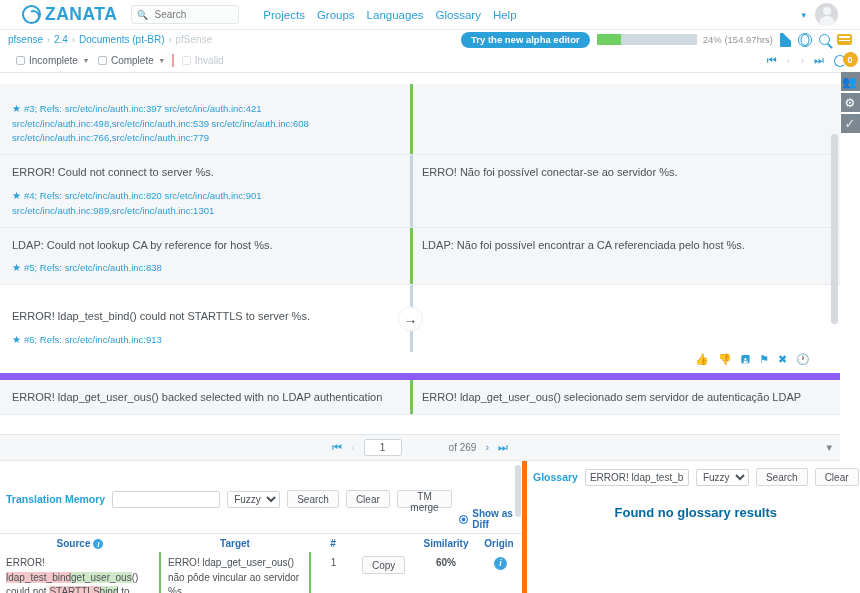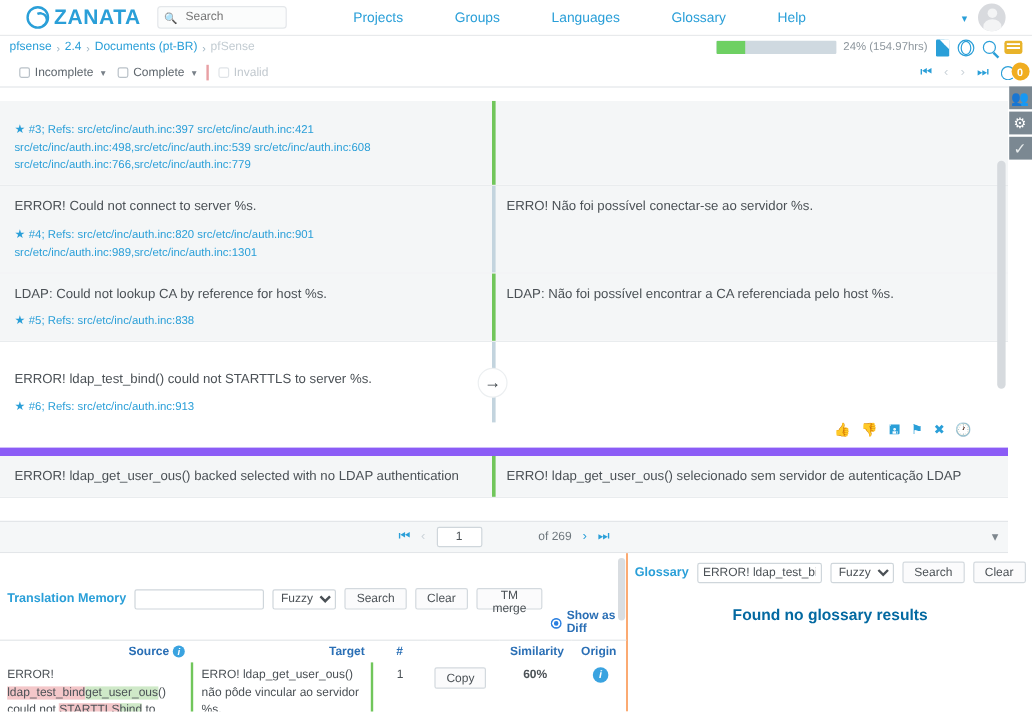--- a/index.html
+++ b/index.html
@@ -38,21 +38,21 @@
     width: 108px; height: 19px; border: 1px solid #e4e7ea; border-radius: 3px;
     background: #fbfcfc; display: flex; align-items: center; padding: 0 5px; gap: 4px;
   }
   .search-box .ico { color: #c2c9cf; font-size: 9px; }
   .search-box input {
     border: none; outline: none; background: transparent; width: 100%;
     font-size: 10px; color: #9aa3aa; font-family: "Liberation Sans", sans-serif;
   }
   .nav-links { display: flex; gap: 12px; margin-left: 24px; }
   .nav-links a {
-    color: #2a9fd8; text-decoration: none; font-size: 11.5px; margin-left: 31px;
+    color: #2a9fd8; text-decoration: none; font-size: 11.5px;
   }
   .topbar-right { margin-left: auto; display: flex; align-items: center; gap: 9px; }
   .chev { color: #2a9fd8; font-size: 9px; }
   .avatar {
     width: 23px; height: 23px; border-radius: 50%; background: #d8dade;
     position: relative; overflow: hidden; flex: none;
   }
   .avatar::before {
     content: ""; position: absolute; left: 50%; top: 4px; width: 8px; height: 8px;
     border-radius: 50%; background: #f3f4f5; transform: translateX(-50%);
@@ -219,21 +219,21 @@
   .oftext { font-size: 10px; color: #6e777d; margin-left: 38px; }
   .collapse-chev {
     position: absolute; right: 8px; color: #7e878e; font-size: 11px; cursor: pointer;
   }
 
   
   .panels {
     position: absolute; left: 0; right: 20px; bottom: 0; height: 132px;
     display: flex; background: #fff;
   }
-  .tm-panel { flex: 0 0 487px; border-right: 1px solid #f97316; position: relative; }
+  .tm-panel { flex: 0 0 487px; border-right: 5px solid #f97316; position: relative; }
   .gl-panel { flex: 1; position: relative; }
   .panel-head {
     display: flex; align-items: center; gap: 7px; padding: 7px 6px 3px;
   }
   .panel-title { color: #2a9fd8; font-size: 10.5px; font-weight: bold; white-space: nowrap; }
   .panel-input {
     height: 17px; border: 1px solid #cfd6db; border-radius: 2px; background: #fff;
     padding: 0 4px; font-size: 10px; color: #4b5156; outline: none;
     font-family: "Liberation Sans", sans-serif;
   }
@@ -255,21 +255,21 @@
   }
   .radio.on { background: #2a7fe0; border-color: #2a7fe0; box-shadow: inset 0 0 0 1.6px #fff; }
   .opt { display: flex; align-items: center; gap: 4px; }
   .opt span { font-size: 10px; color: #4b5156; margin-top: 40px; }
   .opt.accent span { color: #2a6fb5; font-weight: bold; }
   .hl-row { padding: 1px 6px 4px; }
   .hl-row .opt span { font-weight: bold; color: #4b5156; }
 
   .tmtable { width: 100%; border-collapse: collapse; table-layout: fixed; }
   .tmtable th {
-    text-align: right; font-size: 10px; color: #2a6fb5; font-weight: bold;
+    text-align: center; font-size: 10px; color: #2a6fb5; font-weight: bold;
     padding: 4px 6px 3px; border-top: 1px solid #e3e6e9;
   }
   .tmtable td {
     font-size: 10px; color: #4b5156; padding: 4px 6px; vertical-align: top; line-height: 1.45;
   }
   .th-src { width: 160px; } .th-tgt { width: 150px; }
   .th-num { width: 46px; text-align: center !important; }
   .th-act { width: 60px; }
   .th-sim { width: 60px; text-align: right; }
   .th-org { width: 46px; text-align: center !important; }
@@ -322,20 +322,21 @@
   <div class="crumbrow">
     <a href="#">pfsense</a>
     <span class="crumb-sep">›</span>
     <a href="#">2.4</a>
     <span class="crumb-sep">›</span>
     <a href="#">Documents (pt-BR)</a>
     <span class="crumb-sep">›</span>
     <span class="crumb-last">pfSense</span>
 
     <div class="crumb-right">
+      <button class="alpha-btn">Try the new alpha editor</button>
       <div class="progwrap">
         <div class="progbar">
           <div id="progfill" style="width: 24%;"></div>
         </div>
         <span class="progtext">24% (154.97hrs)</span>
       </div>
       <span class="hicon doc"></span>
       <span class="globe-icon"></span>
       <span class="mag-icon"></span>
       <span class="kbd-icon"></span>

